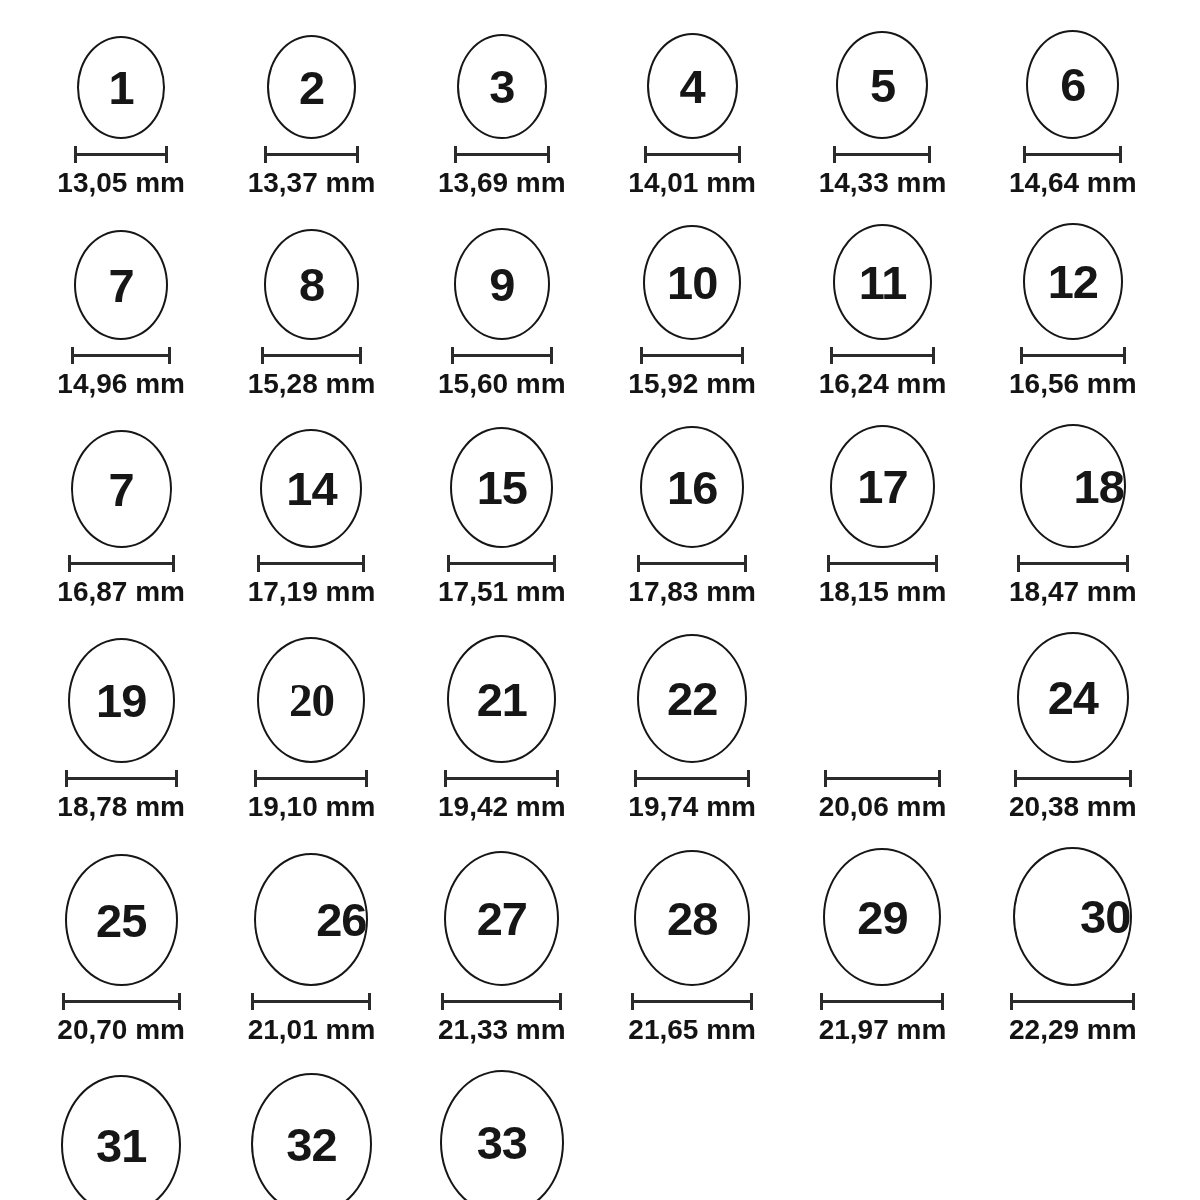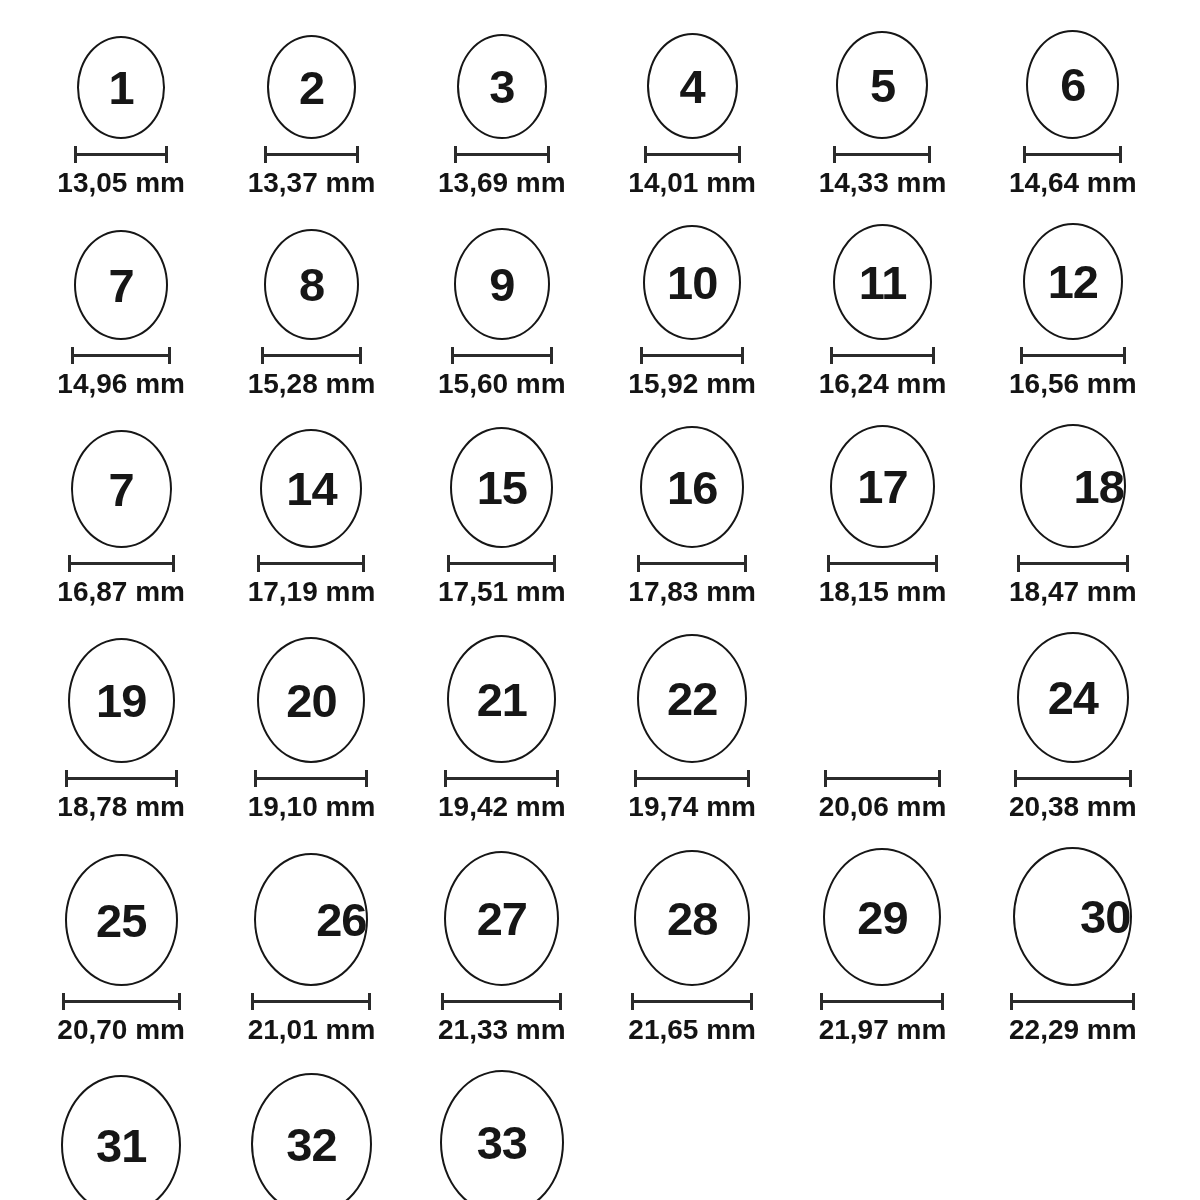--- a/index.html
+++ b/index.html
@@ -262,21 +262,21 @@
     <div class="circle" style="width: 107px; height: 125px;">
       <span class="size-num">19</span>
     </div>
     <div class="bar" style="width: 113px;">
       <div class="bar-line"></div>
     </div>
     <div class="diameter-label">18,78 mm</div>
   </div>
 
   <div class="ring-cell">
-    <div class="circle" style="width: 108px; height: 126px;">
+    <div class="circle" style="width: 108px; height: 126px; font-family: Liberation Serif, serif;">
       <span class="size-num">20</span>
     </div>
     <div class="bar" style="width: 114px;">
       <div class="bar-line"></div>
     </div>
     <div class="diameter-label">19,10 mm</div>
   </div>
 
   <div class="ring-cell">
     <div class="circle" style="width: 109px; height: 128px;">

